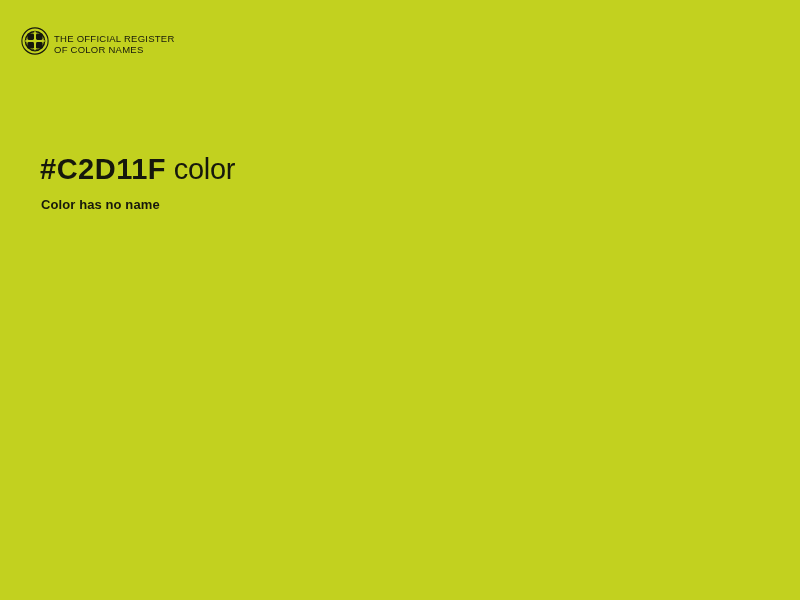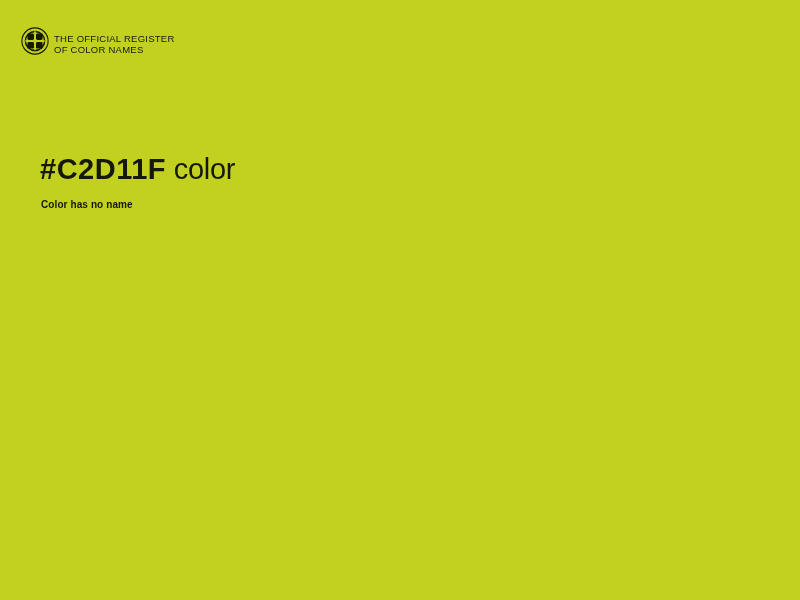--- a/index.html
+++ b/index.html
@@ -71,21 +71,21 @@
     font-weight: 400;
     letter-spacing: -0.3px;
   }
 
   
   #color-name-status {
     position: absolute;
     left: 41px;
     top: 199px;
     font-family: "Liberation Sans", sans-serif;
-    font-size: 10px;
+    font-size: 13px;
     line-height: 12px;
     font-weight: 700;
     letter-spacing: 0.1px;
     color: #16180c;
     white-space: nowrap;
   }
 
   
   #color-swatch-field {
     position: absolute;

